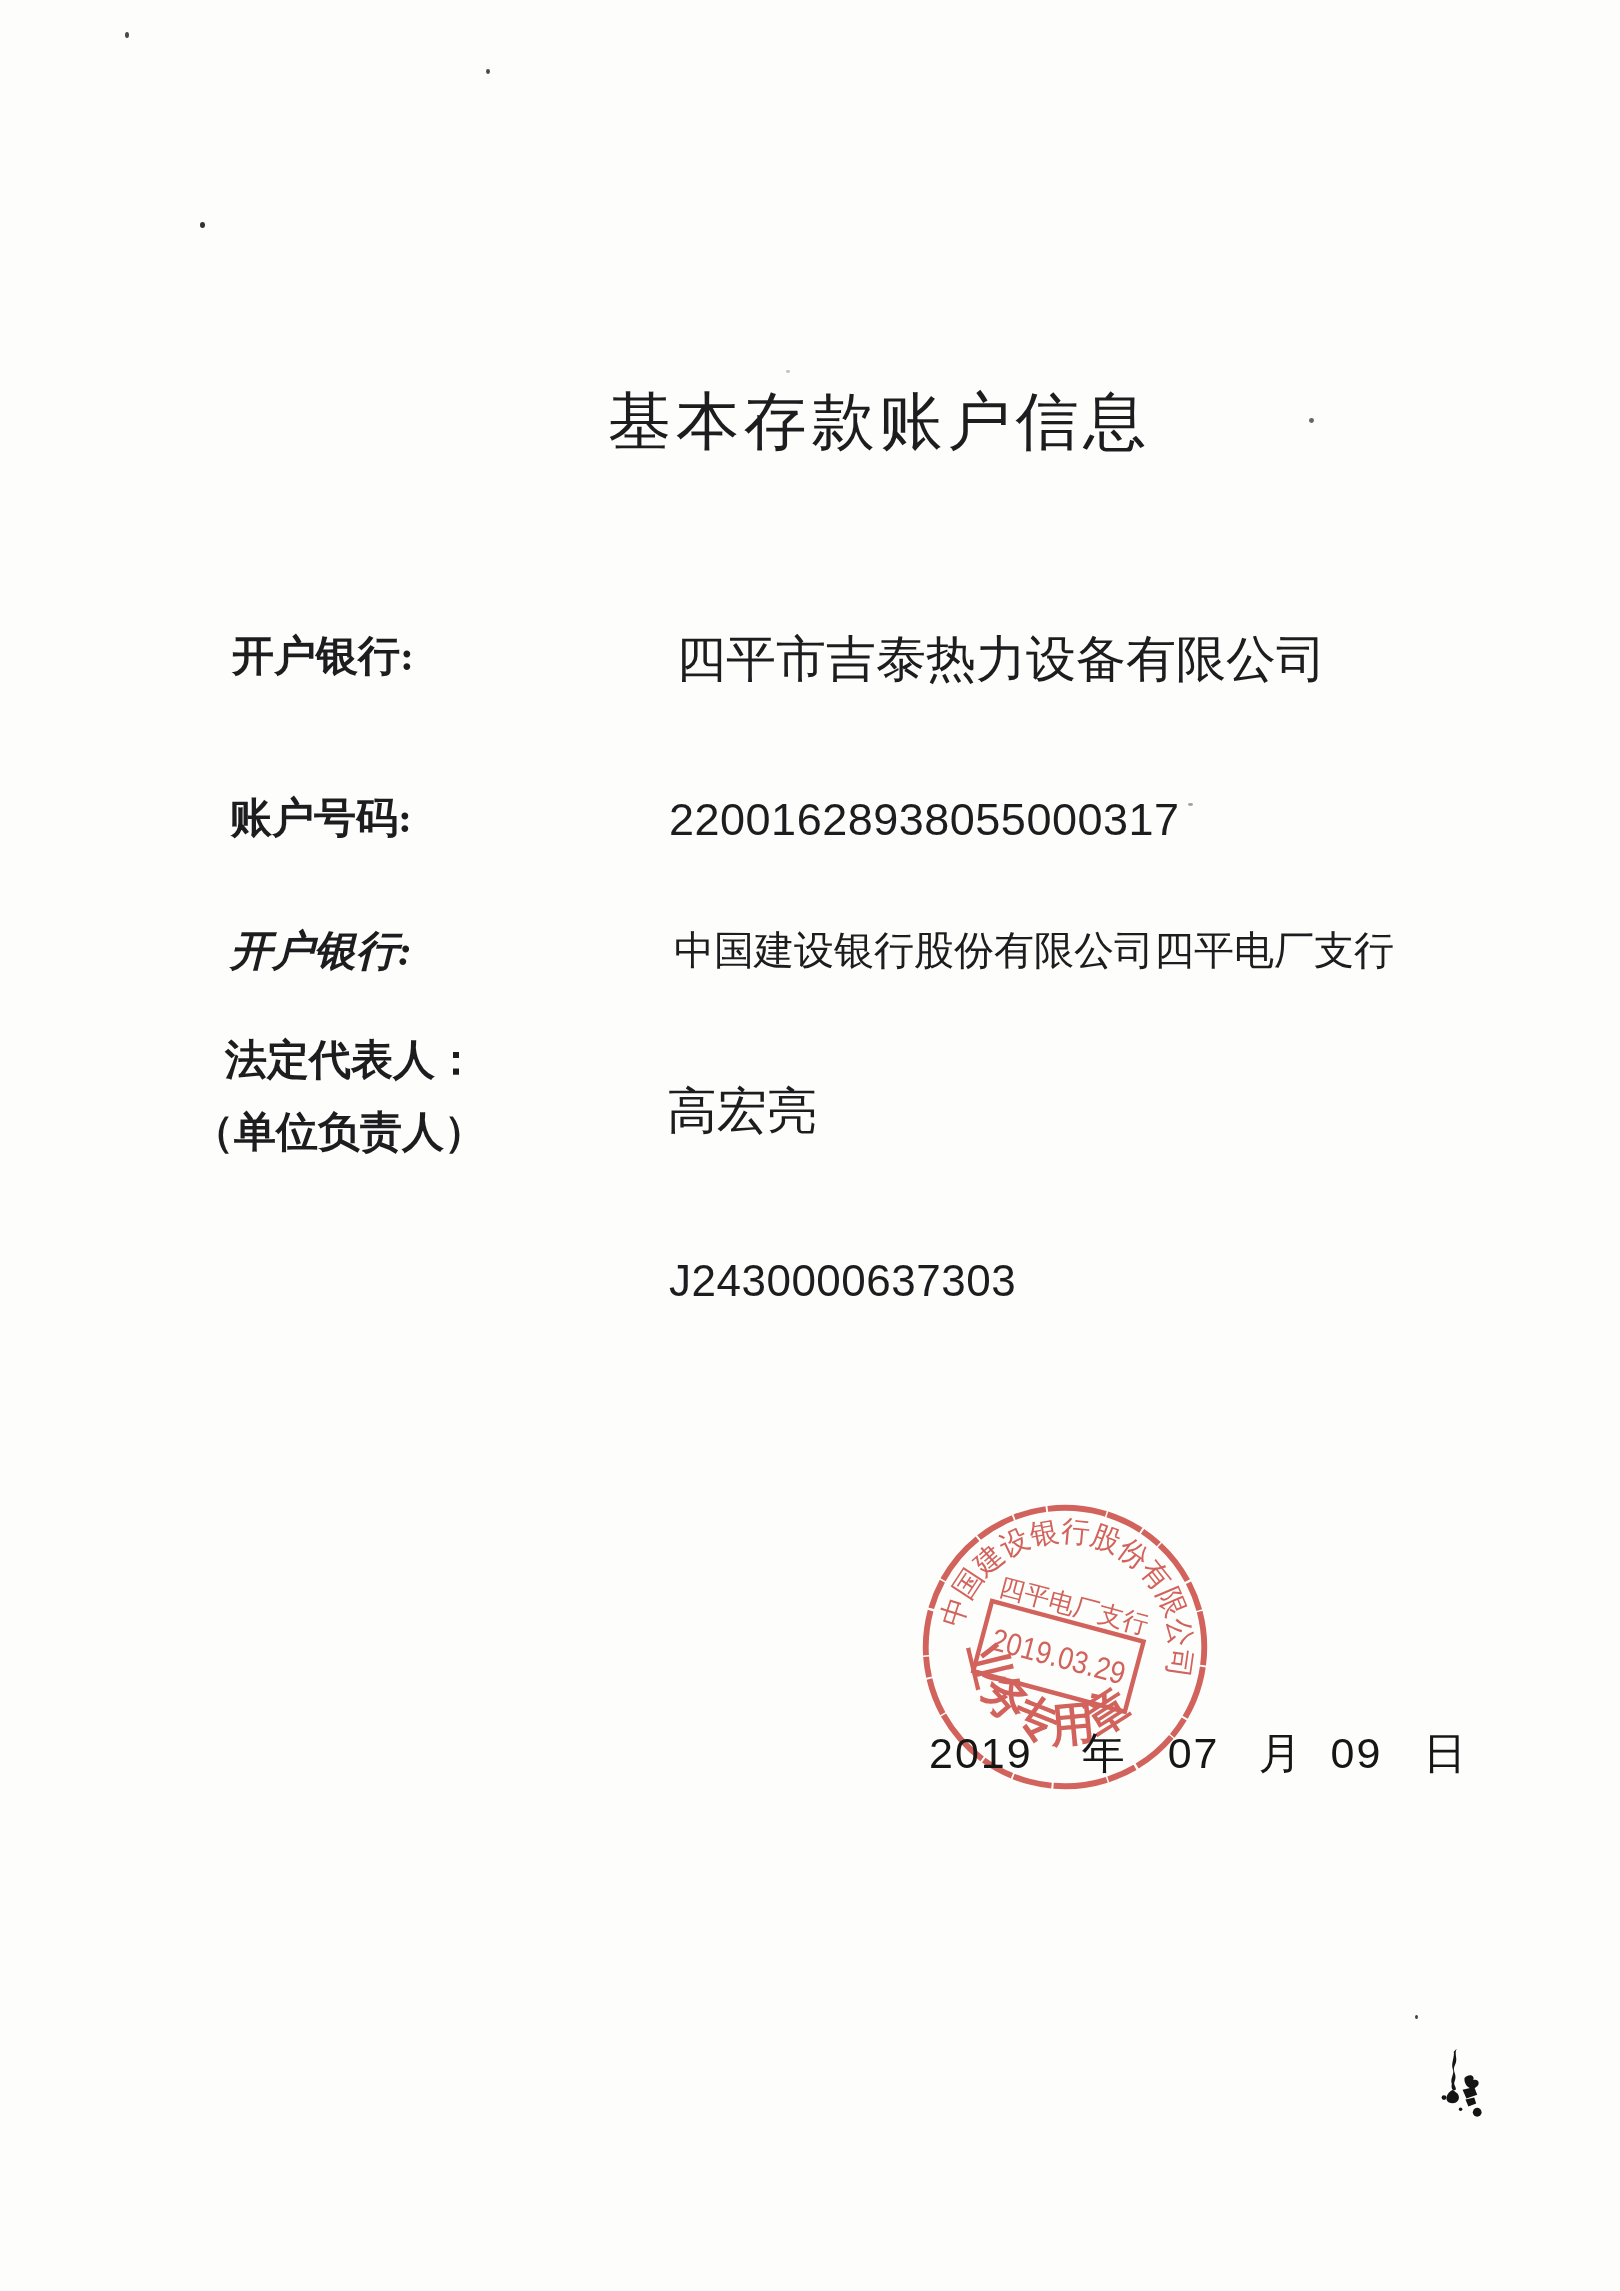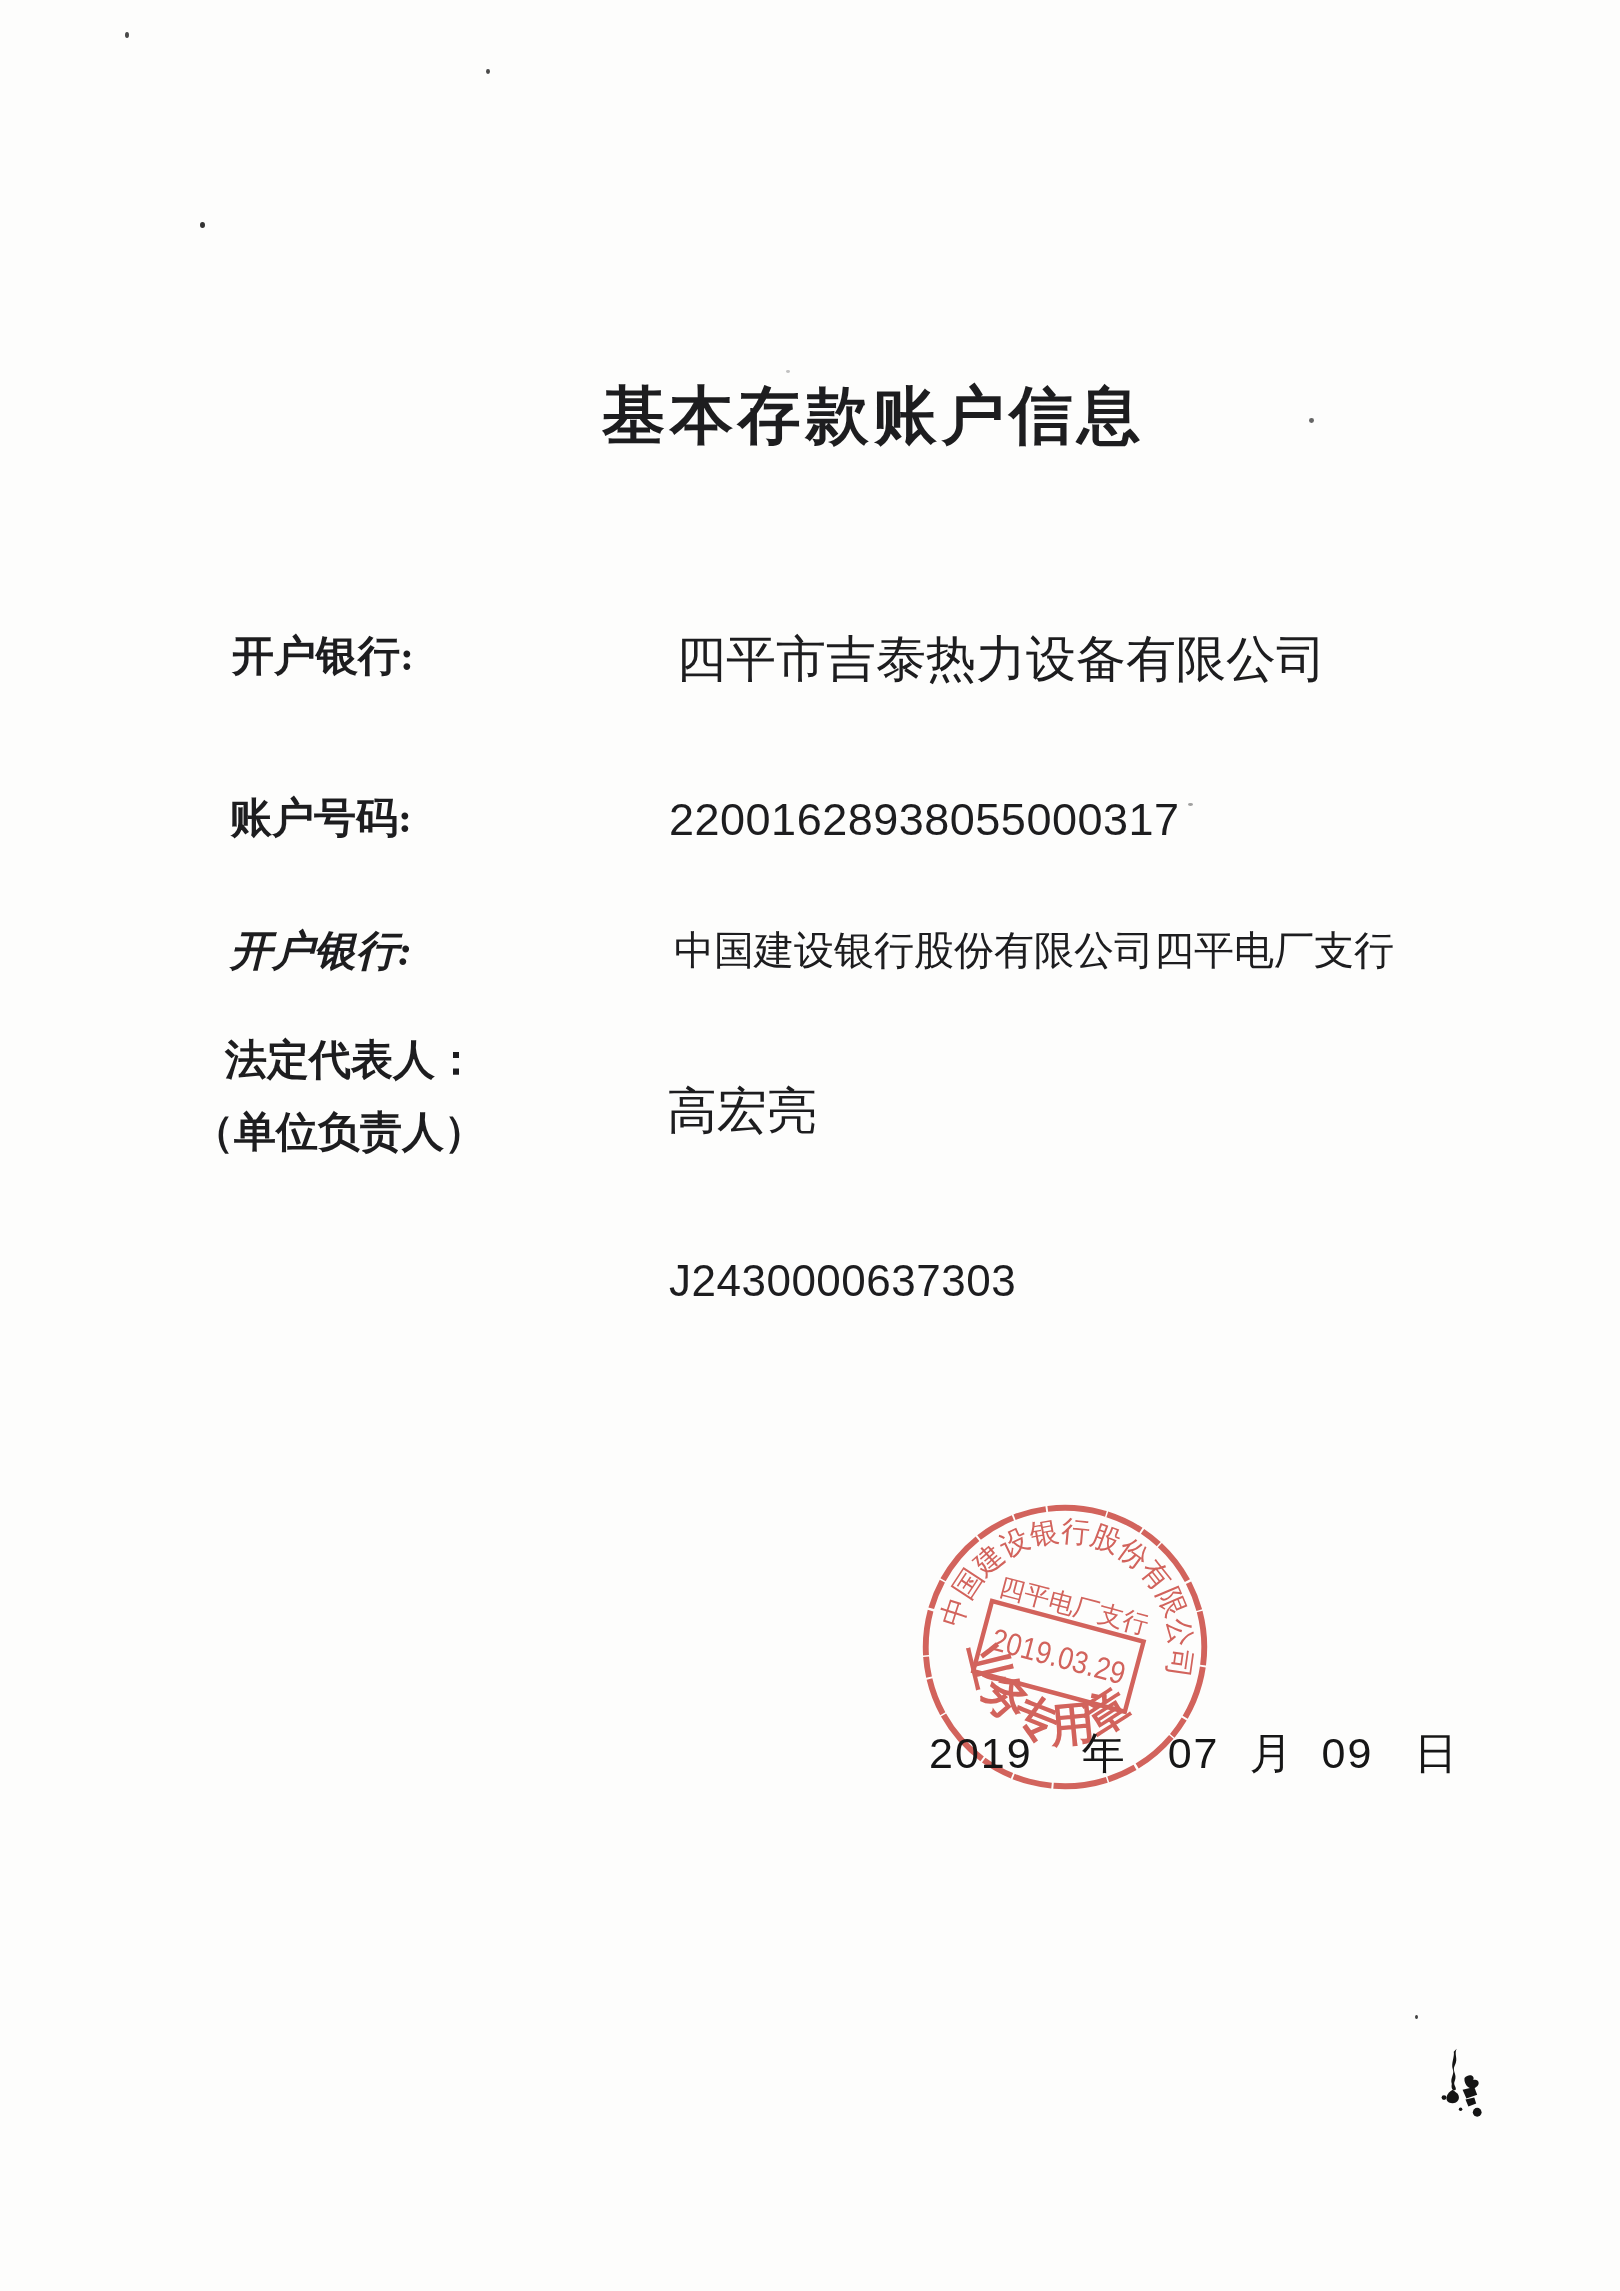--- a/index.html
+++ b/index.html
@@ -7,22 +7,22 @@
     position:relative;
     width:1620px; height:2292px;
     margin:0 auto;
     background:#fdfdfc;
     overflow:hidden;
     font-family:"Liberation Serif","DejaVu Serif",serif;
     color:#1d1d1f;
   }
   .title {
     position:absolute; left:592px; top:363px;
-    margin:10px;
-    font-size:63px; font-weight:700; letter-spacing:4.9px;
+    margin:16px;
+    font-size:63px; font-weight:400; letter-spacing:4.9px;
     white-space:nowrap;
   }
   .lbl {
     position:absolute;
     font-size:42px; font-weight:700;
     white-space:nowrap;
   }
   .val {
     position:absolute;
     font-size:50px; font-weight:400;
@@ -50,21 +50,21 @@
   .stamp .sans { font-family:"Liberation Sans","DejaVu Sans",sans-serif; }
 
   .date-line {
     position:absolute; left:929px; top:1725px;
     font-size:43px; white-space:nowrap;
     color:#161616;
   }
   .date-line .num { font-family:"Liberation Sans","DejaVu Sans",sans-serif; letter-spacing:2px; }
   .gap-a { margin-right:49px; } 
   .gap-b { margin-right:43px; } 
-  .gap-c { margin-right:30px; } 
+  .gap-c { margin-right:39px; } 
   .gap-d { margin-right:29px; } 
   .gap-e { margin-right:41px; } 
 
   .speck { position:absolute; border-radius:50%; background:#4a4a4a; }
   .ink-blob { position:absolute; left:1433px; top:2041px; width:63px; height:82px; }
 </style>
 </head>
 <body>
 
 <div class="page">

